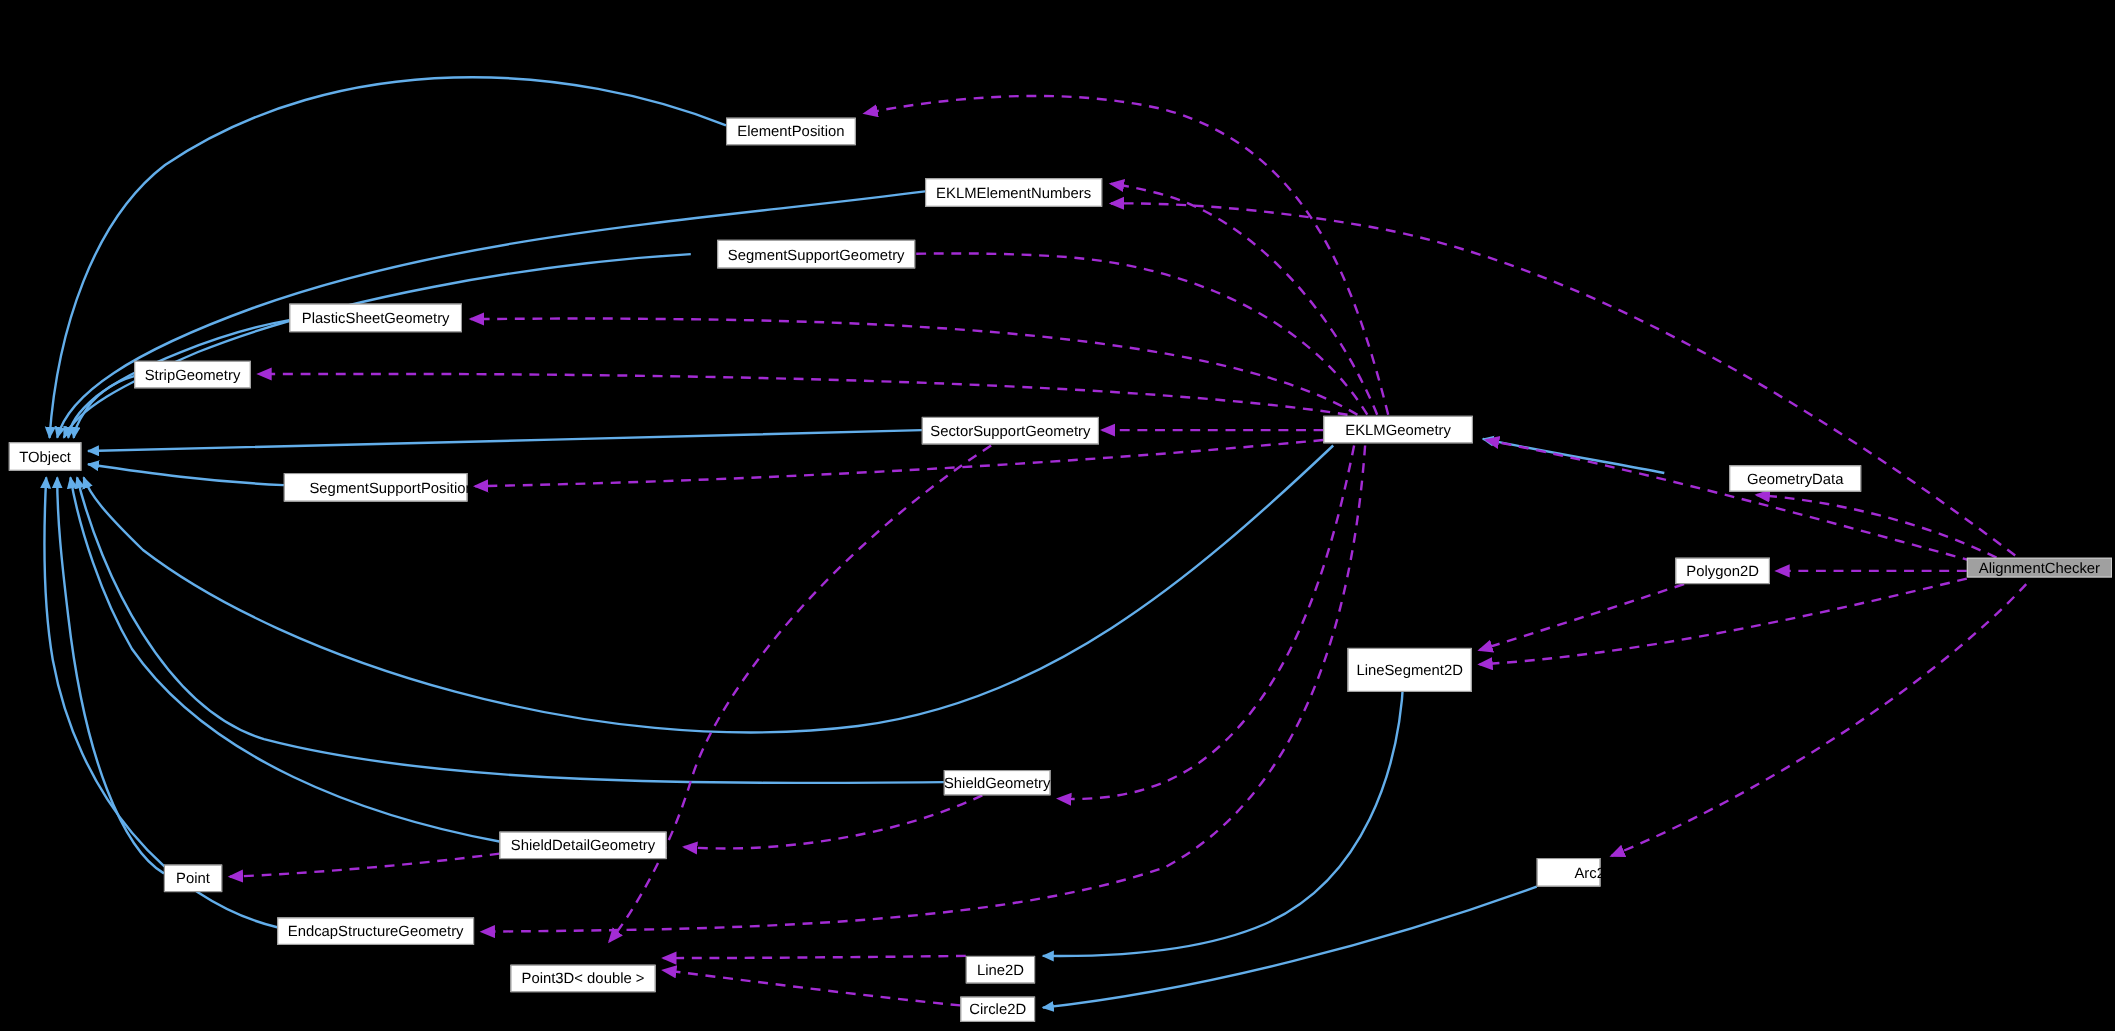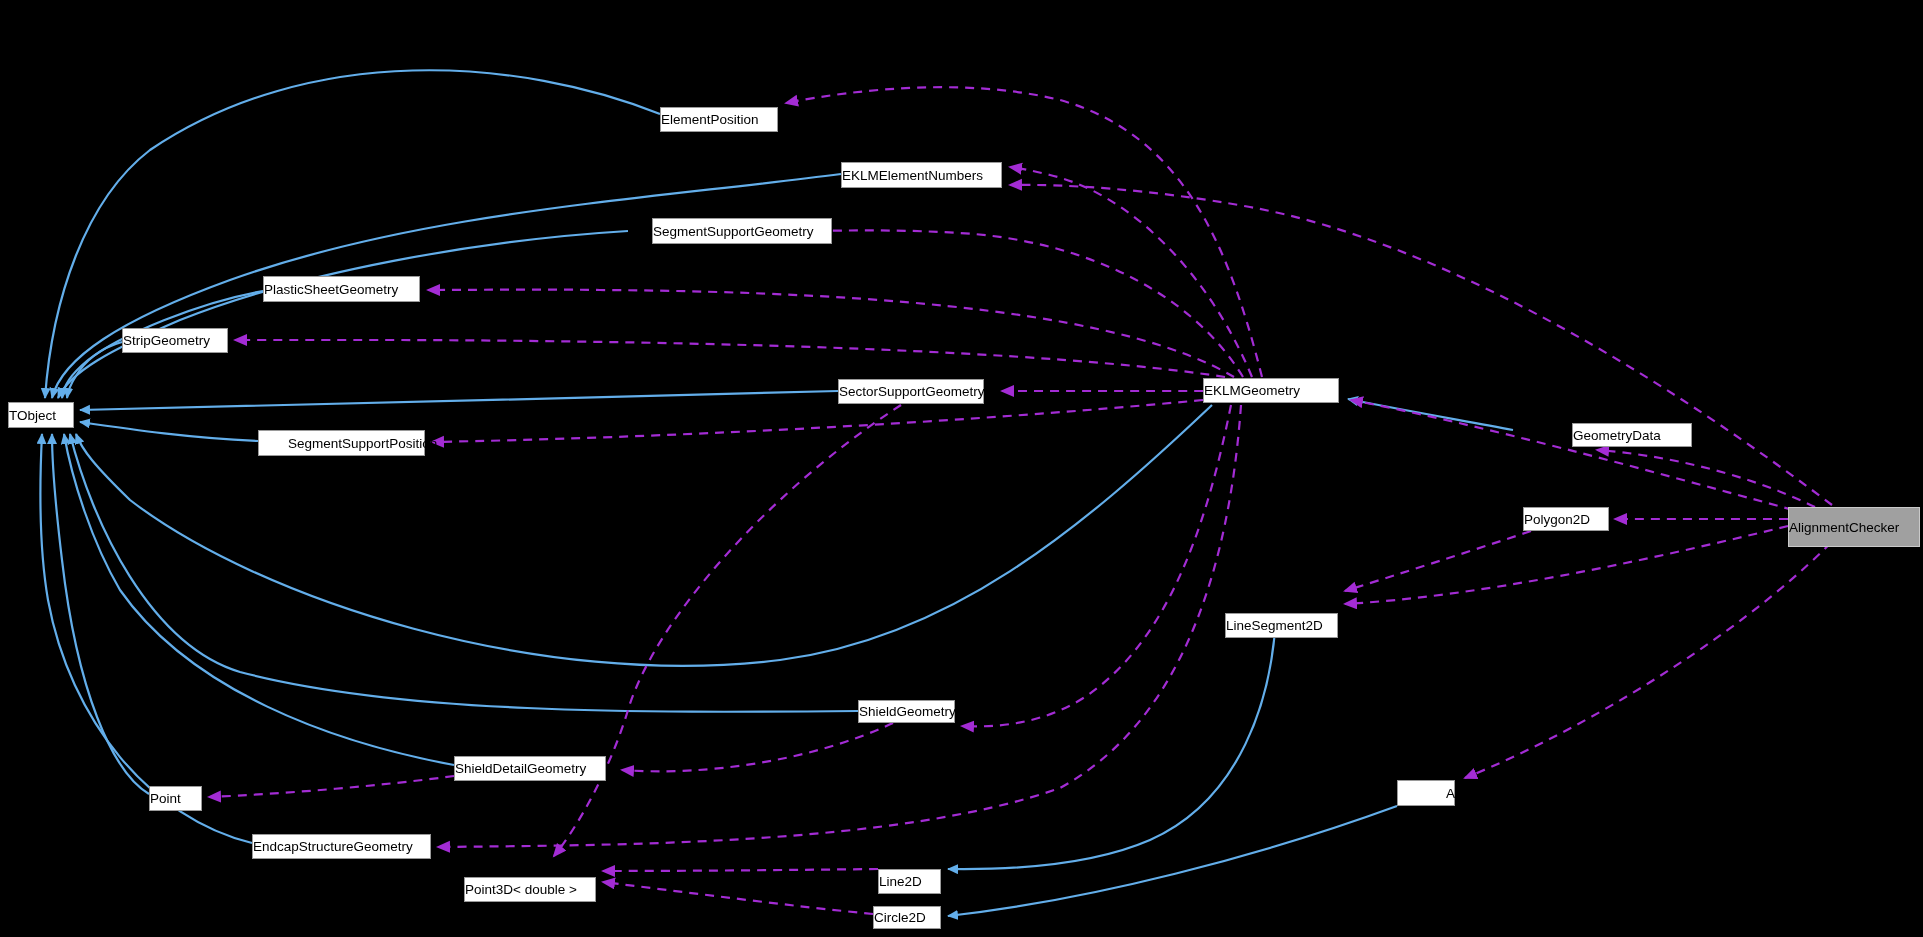--- a/index.html
+++ b/index.html
@@ -8,21 +8,21 @@
     width:1923px;height:937px;
     background:#000;
     overflow:hidden;
     font-family:"Liberation Sans", sans-serif;
   }
   svg.edges{position:absolute;left:0;top:0;}
   .e-inh{fill:none;stroke:#63aeea;stroke-width:2.2;}
   .e-use{fill:none;stroke:#a32cd4;stroke-width:2.2;stroke-dasharray:9 7;}
   .node{
     position:absolute;
-    display:flex;align-items:center;justify-content:flex-start;
+    display:flex;align-items:center;justify-content:center;
     background:#ffffff;
     border:1.6px solid #9a9a9a;
     color:#000;
     font-size:13.5px;
     white-space:nowrap;
     box-sizing:border-box;
     cursor:pointer;
   }
   .node.hl{
     background:#a0a0a0;
@@ -94,39 +94,39 @@
     </div>
   <div class="node" style="left:628px;top:218px;width:180px;height:26px;margin-left:24px;">
       <span>SegmentSupportGeometry</span>
     </div>
   <div class="node" style="left:263px;top:276px;width:157px;height:26px;">
       <span>PlasticSheetGeometry</span>
     </div>
   <div class="node" style="left:122px;top:328px;width:106px;height:25px;">
       <span>StripGeometry</span>
     </div>
-  <div class="node" style="left:838px;top:379px;width:146px;height:25px;">
+  <div class="node" style="left:838px;top:379px;width:161px;height:25px;">
       <span>SectorSupportGeometry</span>
     </div>
   <div class="node" style="left:1203px;top:378px;width:136px;height:25px;">
       <span>EKLMGeometry</span>
     </div>
   <div class="node" style="left:258px;top:430px;width:167px;height:26px;padding-left:29px;">
       <span>SegmentSupportPosition</span>
     </div>
   <div class="node" style="left:1572px;top:423px;width:120px;height:24px;">
       <span>GeometryData</span>
     </div>
   <div class="node" style="left:1523px;top:507px;width:86px;height:24px;">
       <span>Polygon2D</span>
     </div>
-  <div class="node hl" style="left:1788px;top:507px;width:132px;height:40px;">
+  <div class="node hl" style="left:1788px;top:507px;width:132px;height:18px;">
       <span>AlignmentChecker</span>
     </div>
-  <div class="node" style="left:1225px;top:589px;width:113px;height:25px;margin-top:24px;">
+  <div class="node" style="left:1225px;top:589px;width:113px;height:40px;">
       <span>LineSegment2D</span>
     </div>
   <div class="node" style="left:858px;top:700px;width:97px;height:23px;">
       <span>ShieldGeometry</span>
     </div>
   <div class="node" style="left:454px;top:756px;width:152px;height:25px;">
       <span>ShieldDetailGeometry</span>
     </div>
   <div class="node" style="left:149px;top:786px;width:53px;height:25px;">
       <span>Point</span>

